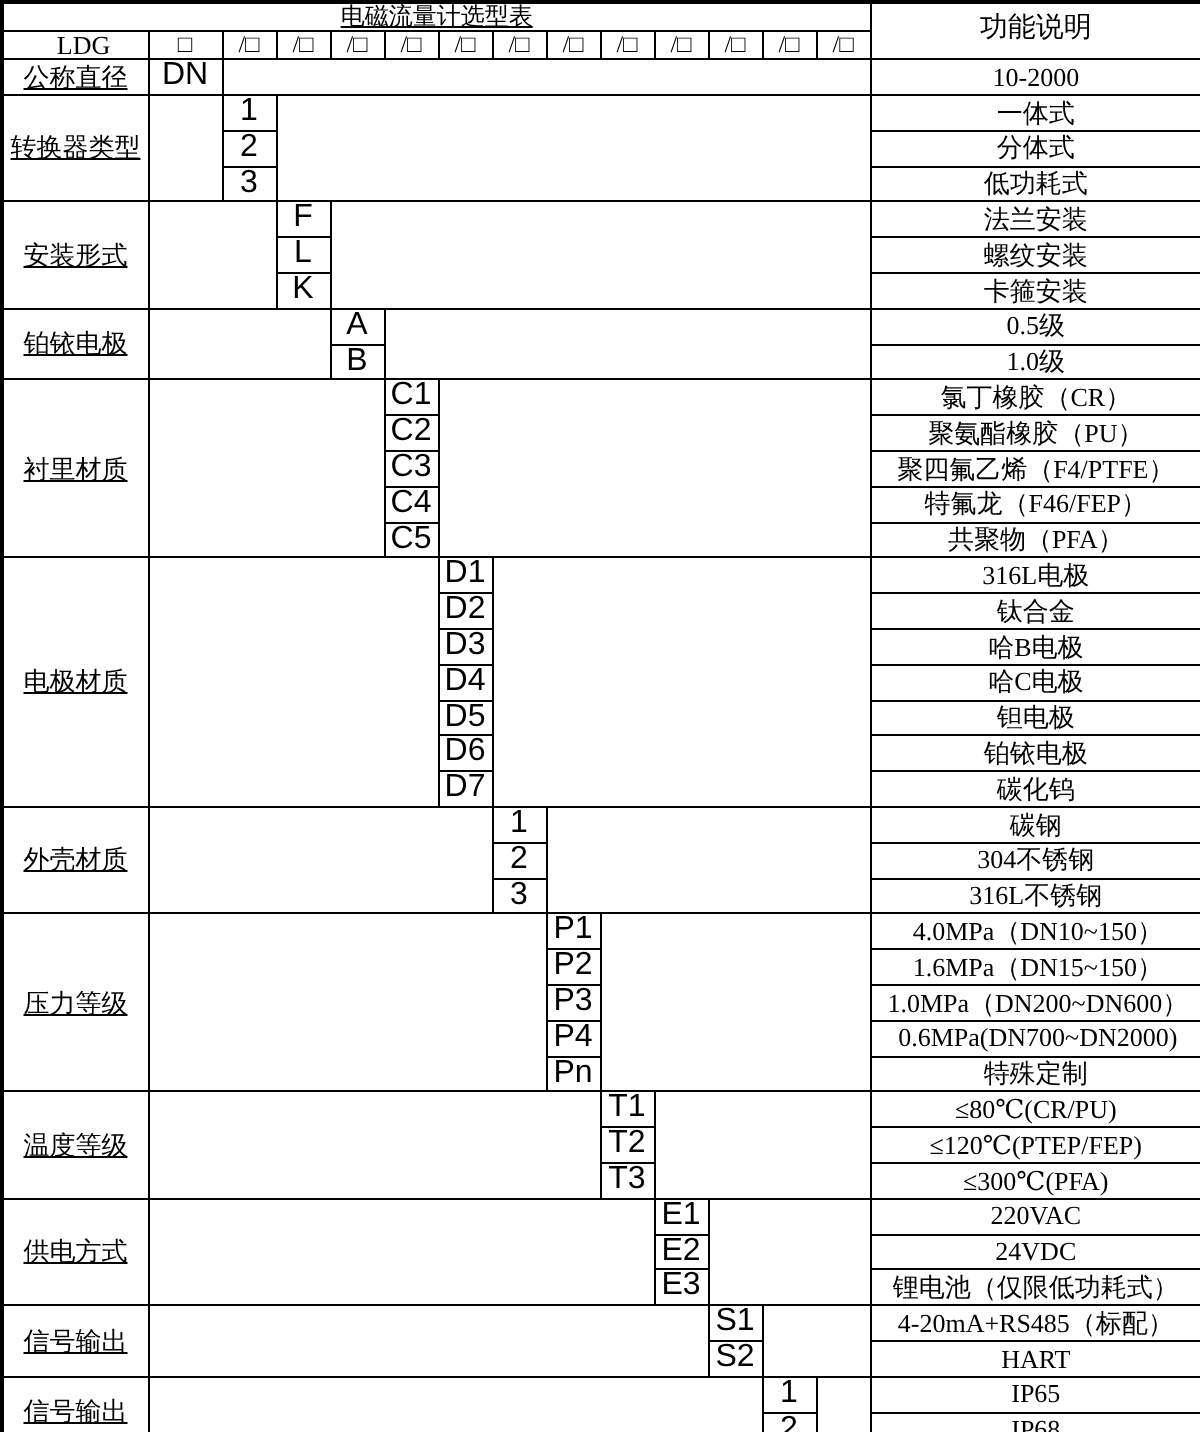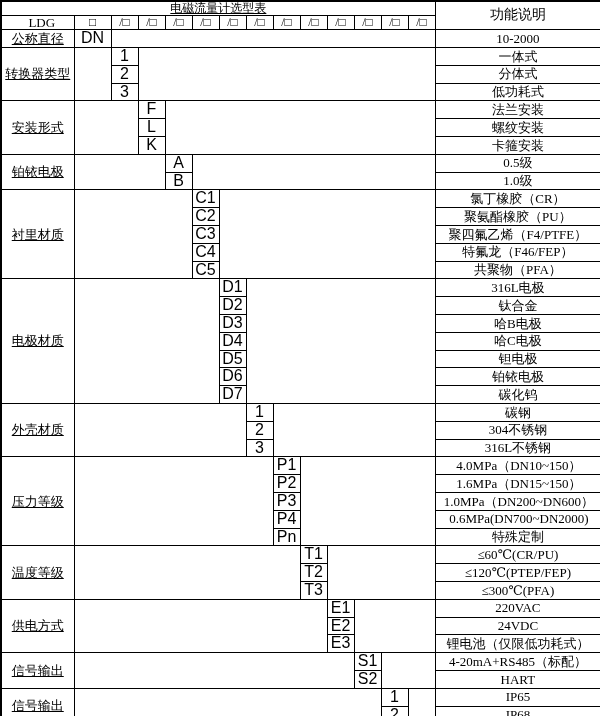--- a/index.html
+++ b/index.html
@@ -198,21 +198,21 @@
       </tr>
       <tr>
         <td class="code-cell">Pn</td>
         <td class="func-cell">特殊定制</td>
       </tr>
       <tr>
         <td class="label-cell" rowspan="3">温度等级</td>
         <td rowspan="3" colspan="8"></td>
         <td class="code-cell">T1</td>
         <td rowspan="3" colspan="4"></td>
-        <td class="func-cell">≤60℃(CR/PU)</td>
+        <td class="func-cell">≤80℃(CR/PU)</td>
       </tr>
       <tr>
         <td class="code-cell">T2</td>
         <td class="func-cell">≤120℃(PTEP/FEP)</td>
       </tr>
       <tr>
         <td class="code-cell">T3</td>
         <td class="func-cell">≤300℃(PFA)</td>
       </tr>
       <tr>

